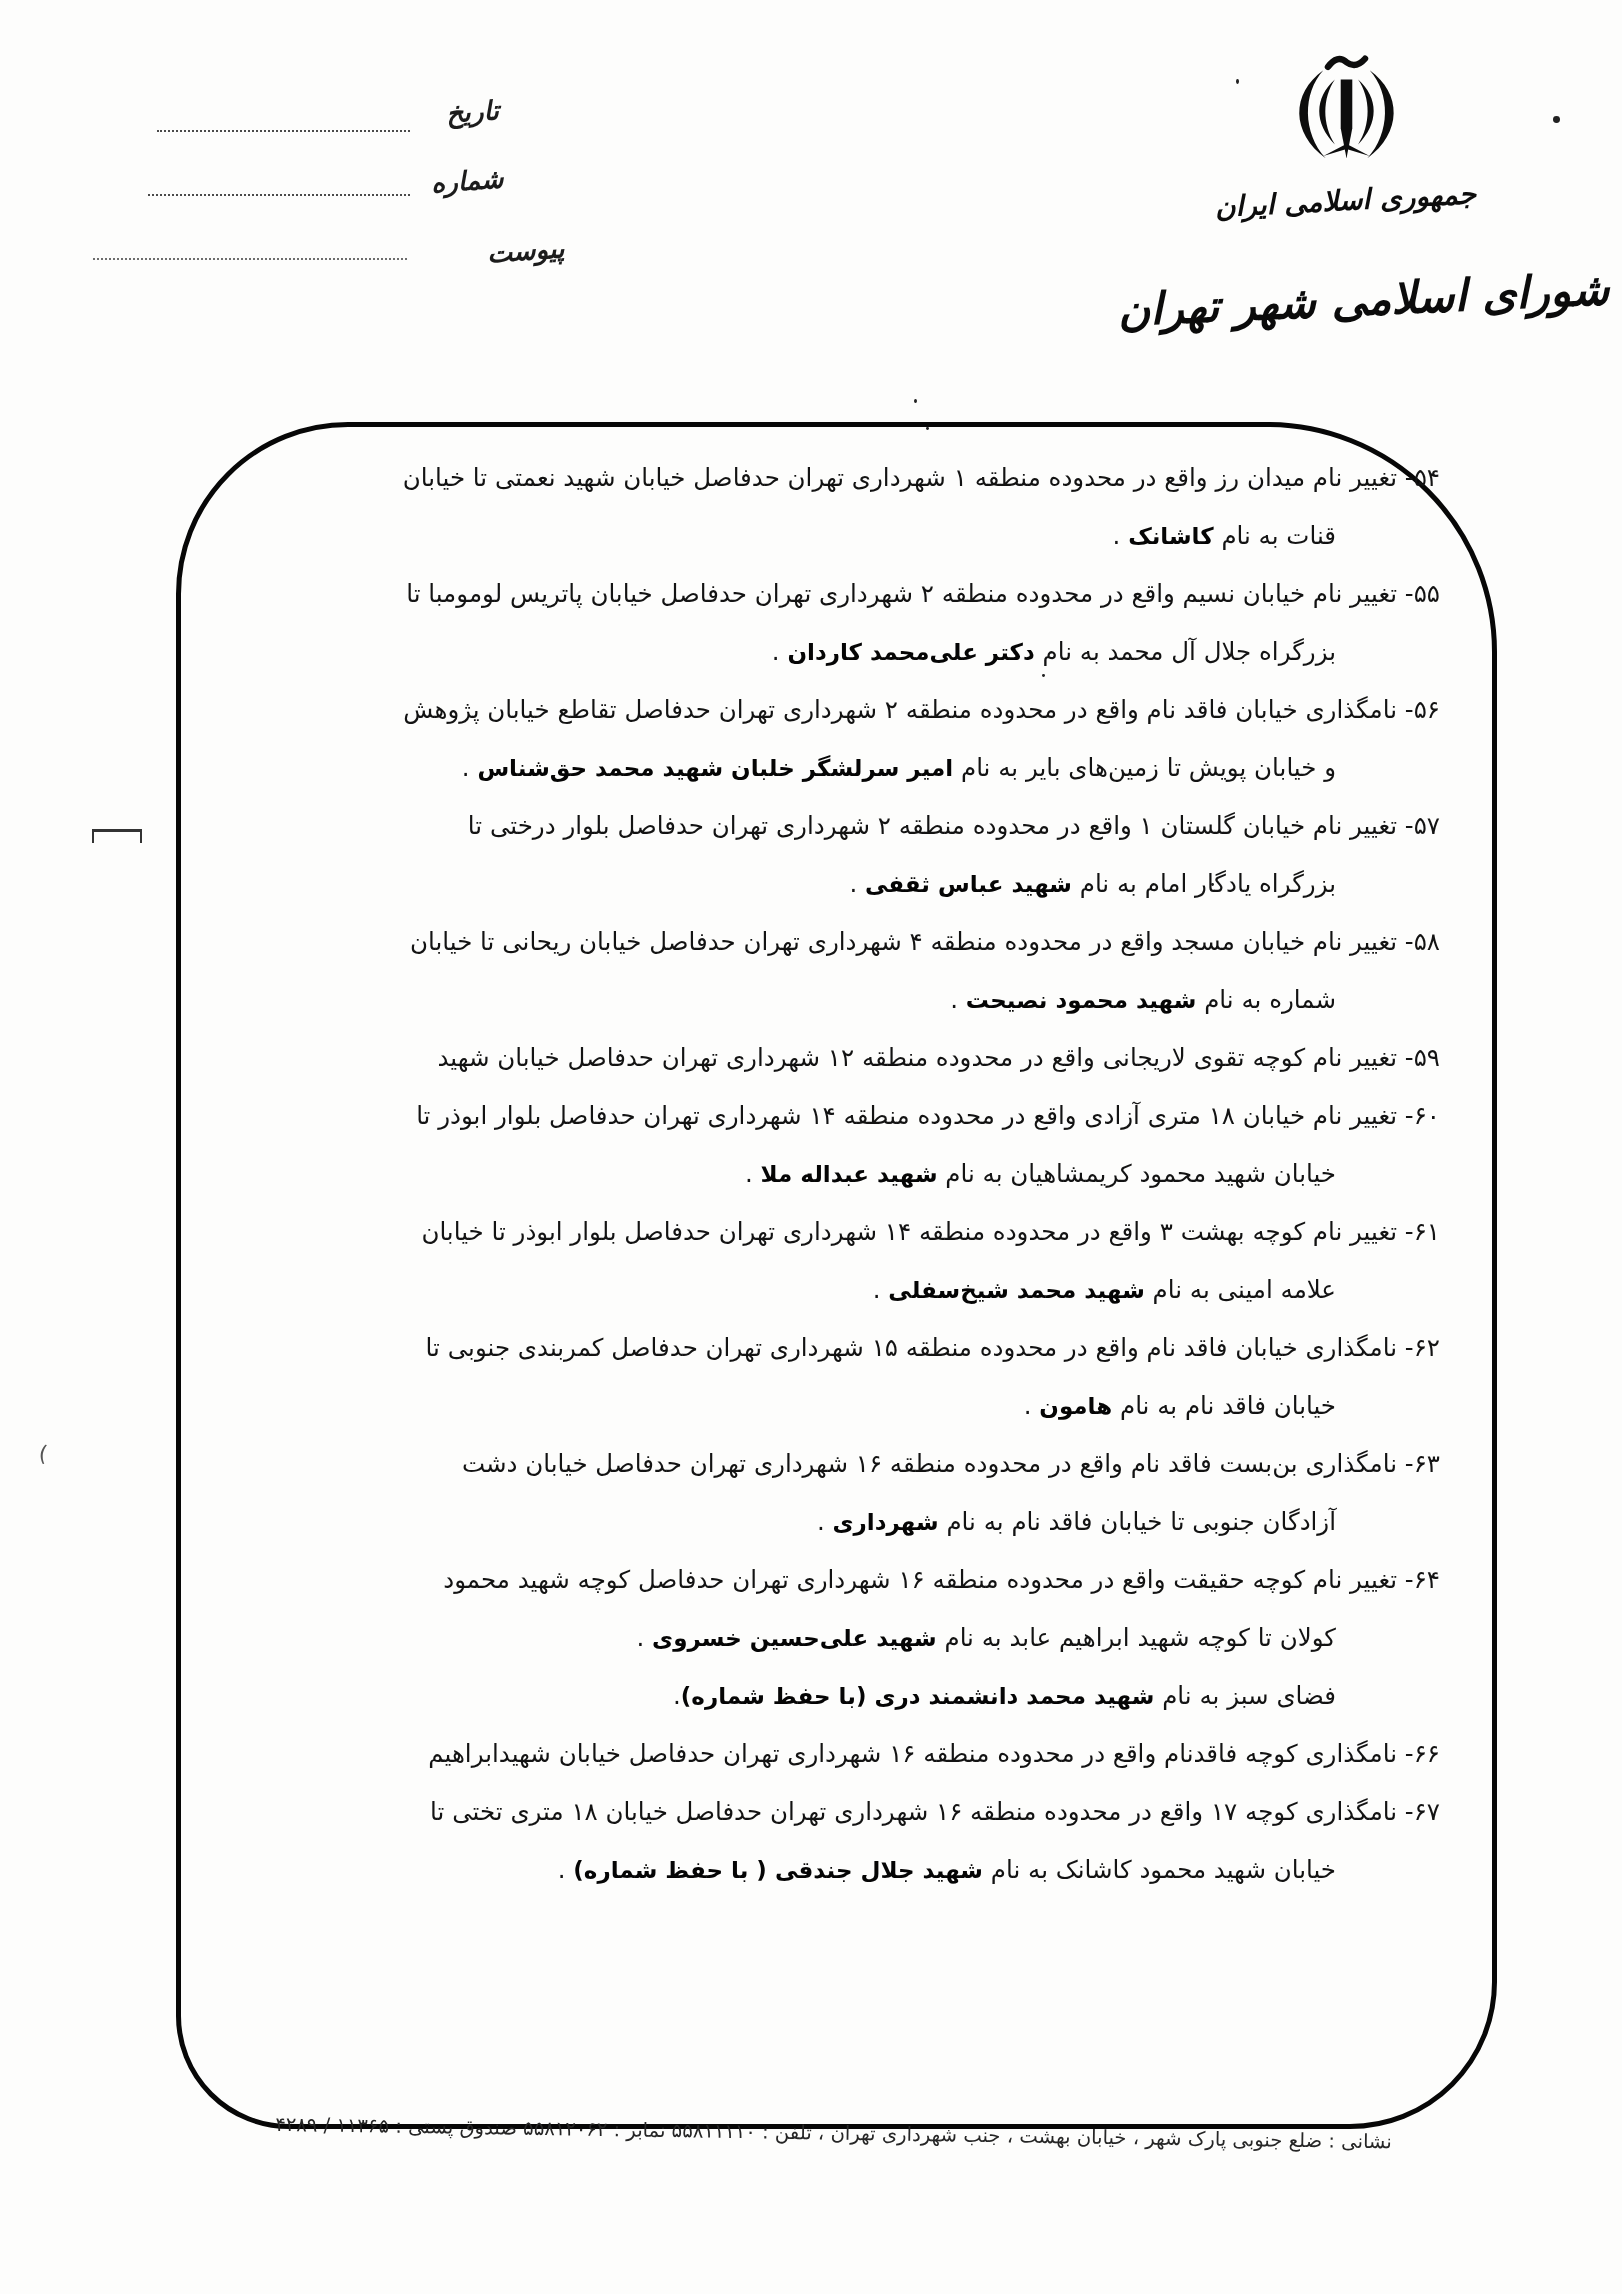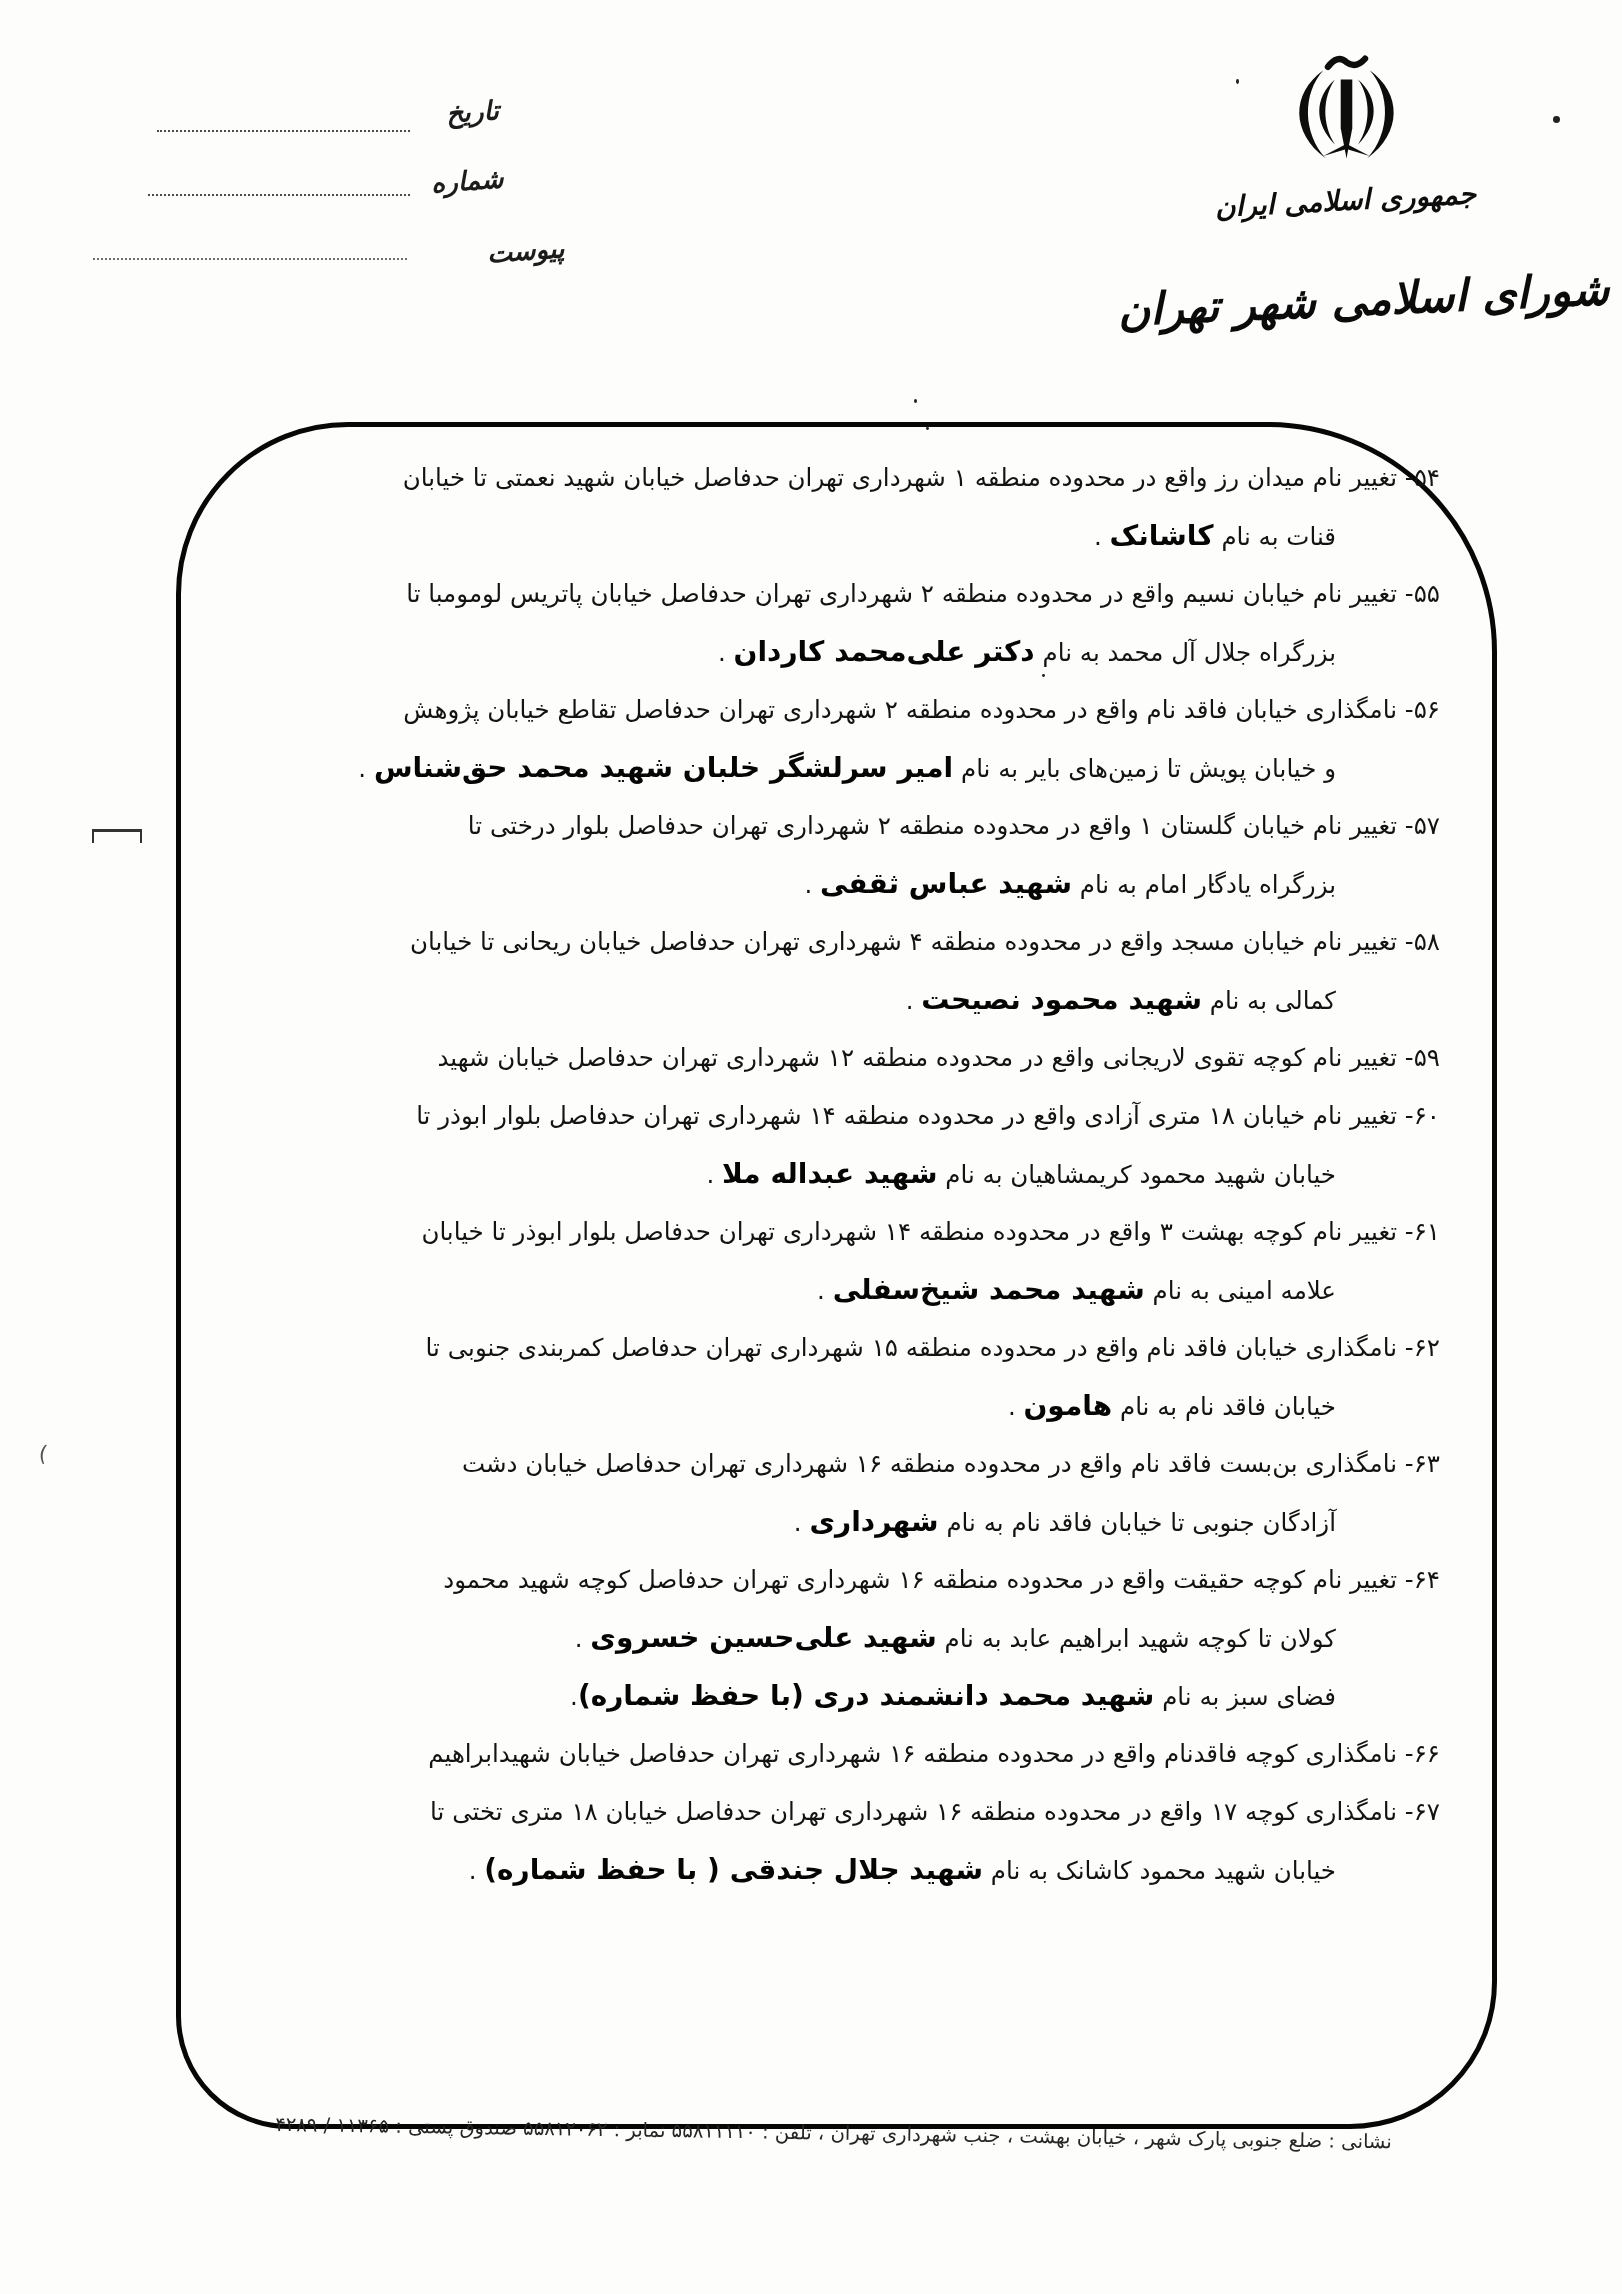--- a/index.html
+++ b/index.html
@@ -40,21 +40,21 @@
     background:transparent;
   }
   
   .list{
     position:absolute;left:232px;top:449px;width:1208px;
     direction:rtl;text-align:right;
     font-size:24.5px;color:#131313;
   }
   .l1,.l2{height:58px;line-height:58px;white-space:nowrap;}
   .l2{padding-right:104px;}
-  .name{font-weight:bold;font-size:28px;color:#050505;}
+  .name{font-weight:bold;font-size:23px;color:#050505;}
   
   .footer{
     position:absolute;left:64px;top:2120px;width:1328px;
     direction:rtl;text-align:right;font-size:19.6px;color:#262626;
     white-space:nowrap;transform:rotate(0.9deg);transform-origin:center;
   }
   
   .bracket-mark{
     position:absolute;left:92px;top:829px;width:46px;height:10.8px;
     border-top:3.9px solid #333;border-left:2.9px solid #333;border-right:2.9px solid #333;
@@ -107,21 +107,21 @@
 <div class="list">
     <div class="l1">۵۴- تغییر نام میدان رز واقع در محدوده منطقه ۱ شهرداری تهران حدفاصل خیابان شهید نعمتی تا خیابان</div>
     <div class="l2"><span>قنات به نام </span><span class="name">کاشانک</span><span> .</span></div>
     <div class="l1">۵۵- تغییر نام خیابان نسیم واقع در محدوده منطقه ۲ شهرداری تهران حدفاصل خیابان پاتریس لومومبا تا</div>
     <div class="l2"><span>بزرگراه جلال آل محمد به نام </span><span class="name">دکتر علی‌محمد کاردان</span><span> .</span></div>
     <div class="l1">۵۶- نامگذاری خیابان فاقد نام واقع در محدوده منطقه ۲ شهرداری تهران حدفاصل تقاطع خیابان پژوهش</div>
     <div class="l2"><span>و خیابان پویش تا زمین‌های بایر به نام </span><span class="name">امیر سرلشگر خلبان شهید محمد حق‌شناس</span><span> .</span></div>
     <div class="l1">۵۷- تغییر نام خیابان گلستان ۱ واقع در محدوده منطقه ۲ شهرداری تهران حدفاصل بلوار درختی تا</div>
     <div class="l2"><span>بزرگراه یادگار امام به نام </span><span class="name">شهید عباس ثقفی</span><span> .</span></div>
     <div class="l1">۵۸- تغییر نام خیابان مسجد واقع در محدوده منطقه ۴ شهرداری تهران حدفاصل خیابان ریحانی تا خیابان</div>
-    <div class="l2"><span>کمالی به نام </span><span class="name">شهید محمود نصیحت</span><span> .</span></div>
+    <div class="l2"><span>شماره به نام </span><span class="name">شهید محمود نصیحت</span><span> .</span></div>
     <div class="l1">۵۹- تغییر نام کوچه تقوی لاریجانی واقع در محدوده منطقه ۱۲ شهرداری تهران حدفاصل خیابان شهید</div>
     <div class="l1">۶۰- تغییر نام خیابان ۱۸ متری آزادی واقع در محدوده منطقه ۱۴ شهرداری تهران حدفاصل بلوار ابوذر تا</div>
     <div class="l2"><span>خیابان شهید محمود کریمشاهیان به نام </span><span class="name">شهید عبداله ملا</span><span> .</span></div>
     <div class="l1">۶۱- تغییر نام کوچه بهشت ۳ واقع در محدوده منطقه ۱۴ شهرداری تهران حدفاصل بلوار ابوذر تا خیابان</div>
     <div class="l2"><span>علامه امینی به نام </span><span class="name">شهید محمد شیخ‌سفلی</span><span> .</span></div>
     <div class="l1">۶۲- نامگذاری خیابان فاقد نام واقع در محدوده منطقه ۱۵ شهرداری تهران حدفاصل کمربندی جنوبی تا</div>
     <div class="l2"><span>خیابان فاقد نام به نام </span><span class="name">هامون</span><span> .</span></div>
     <div class="l1">۶۳- نامگذاری بن‌بست فاقد نام واقع در محدوده منطقه ۱۶ شهرداری تهران حدفاصل خیابان دشت</div>
     <div class="l2"><span>آزادگان جنوبی تا خیابان فاقد نام به نام </span><span class="name">شهرداری</span><span> .</span></div>
     <div class="l1">۶۴- تغییر نام کوچه حقیقت واقع در محدوده منطقه ۱۶ شهرداری تهران حدفاصل کوچه شهید محمود</div>

